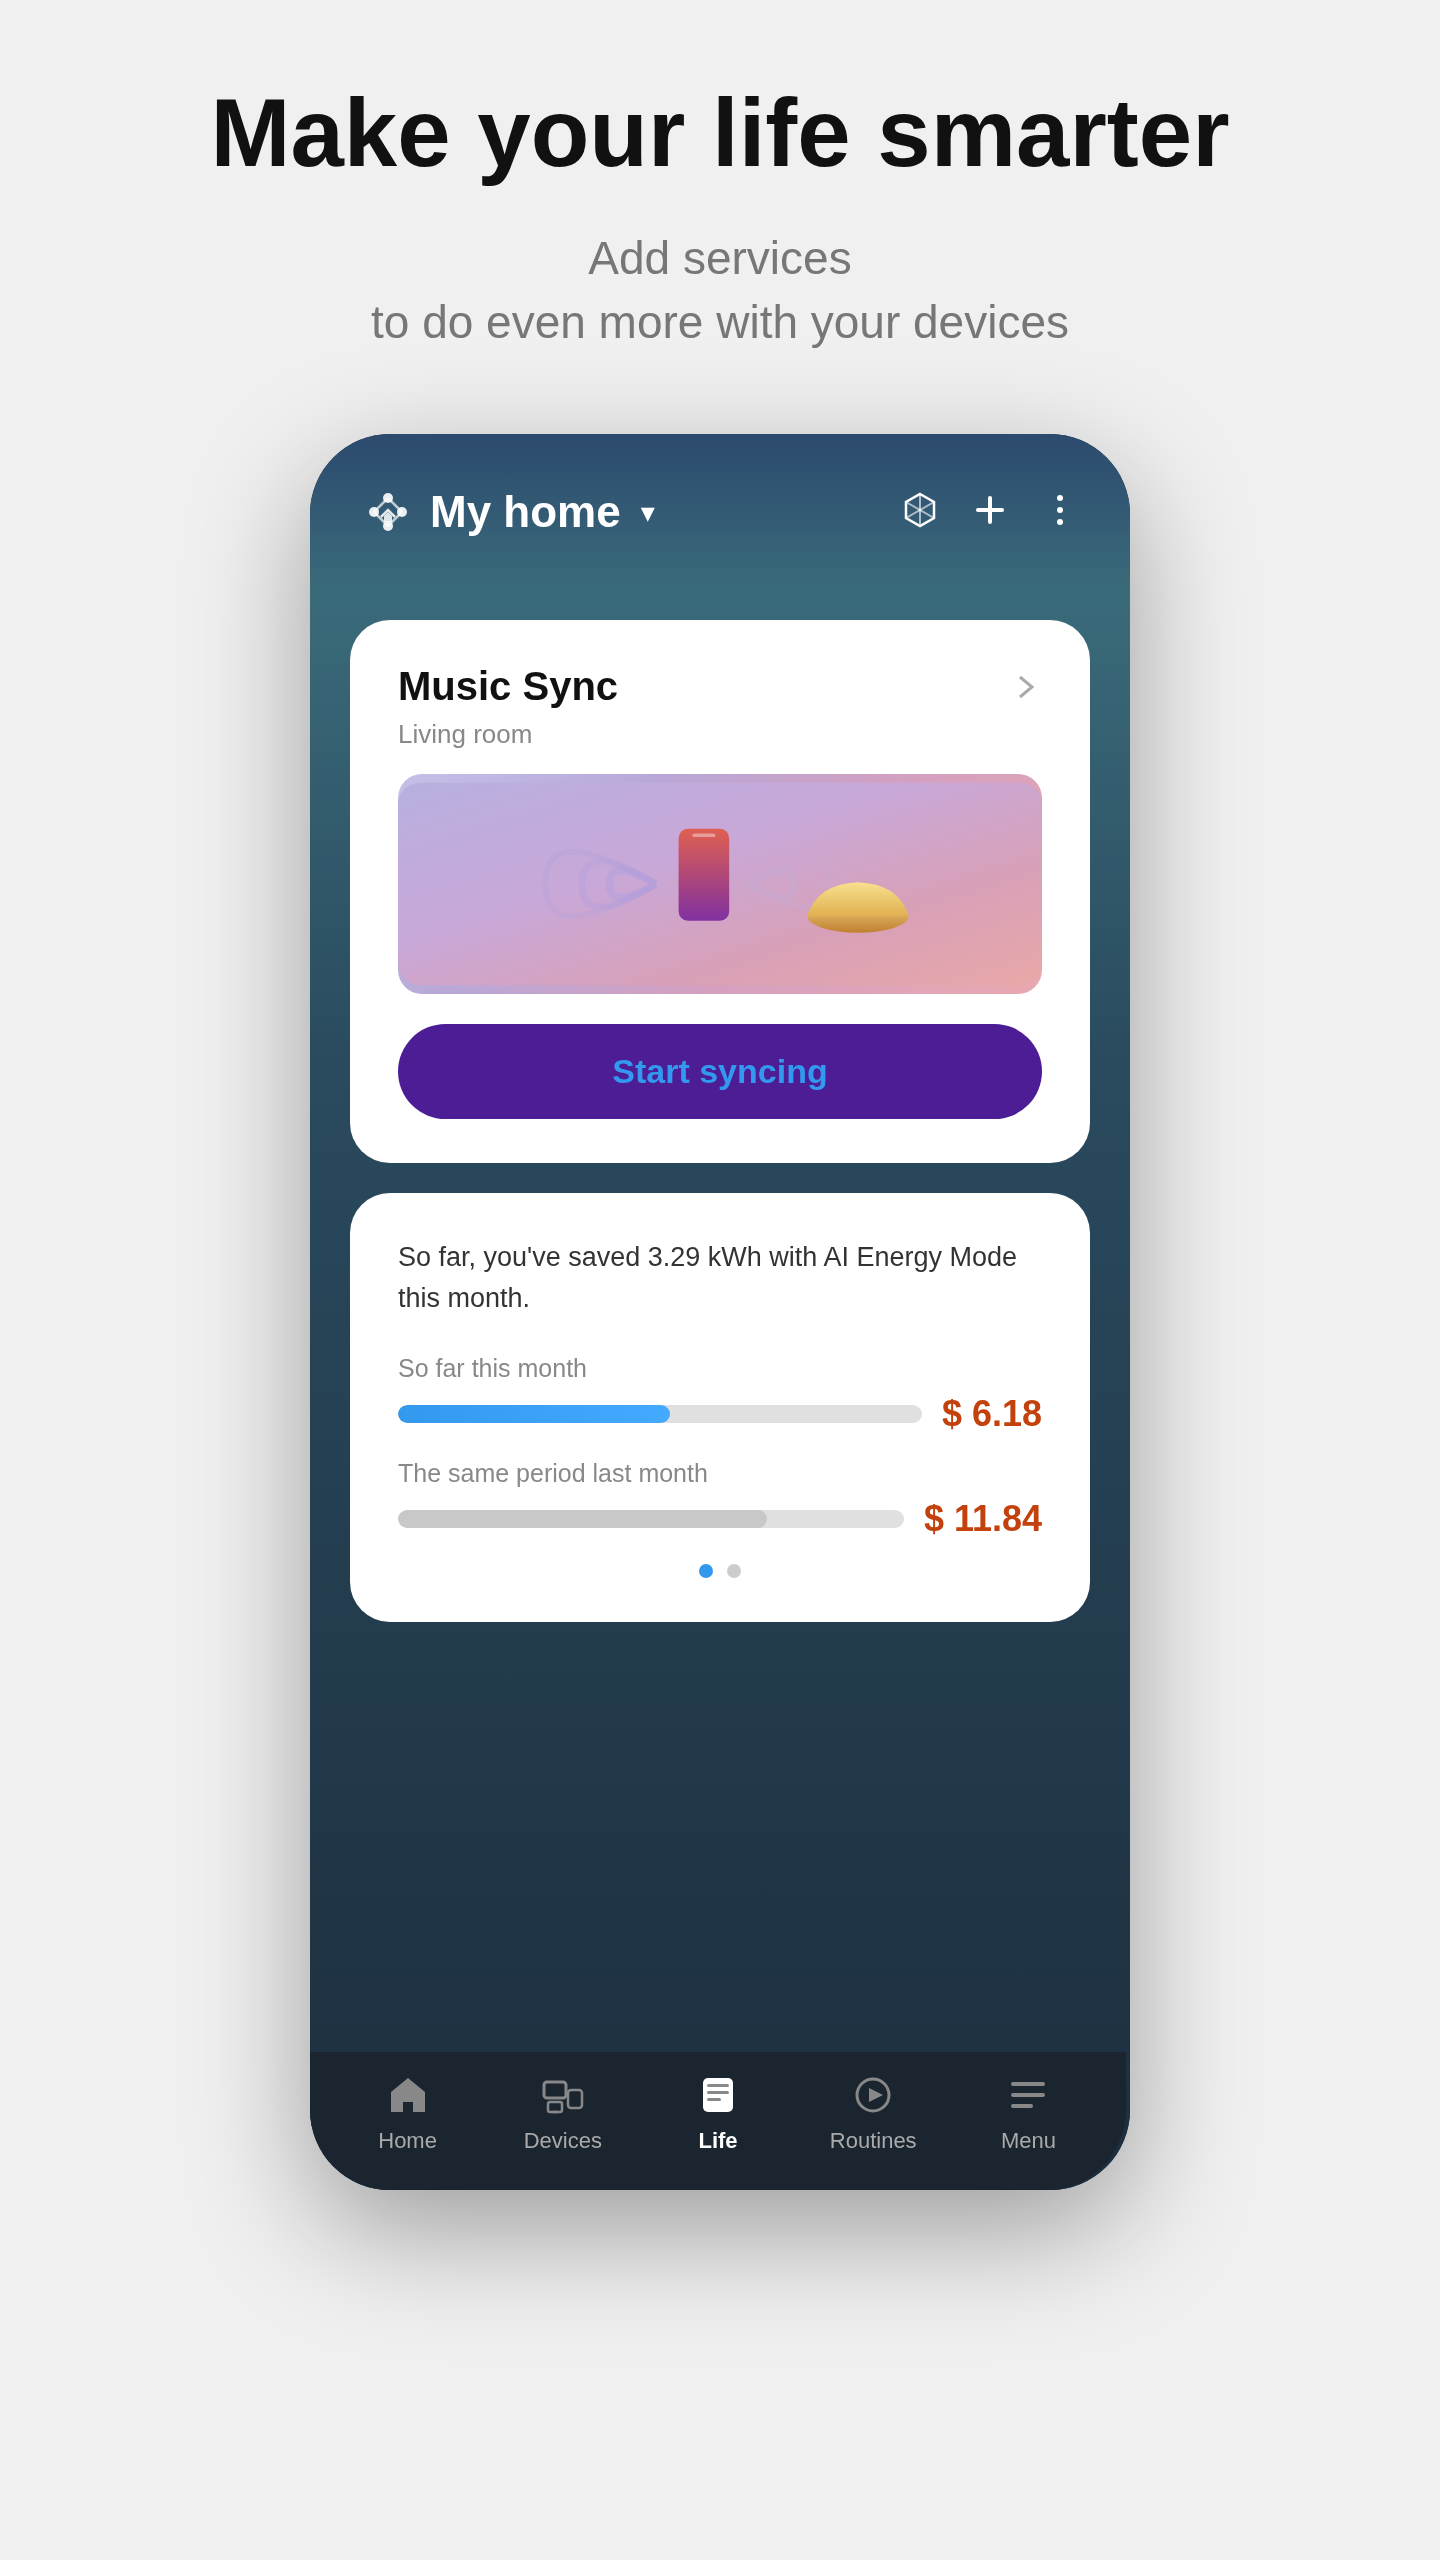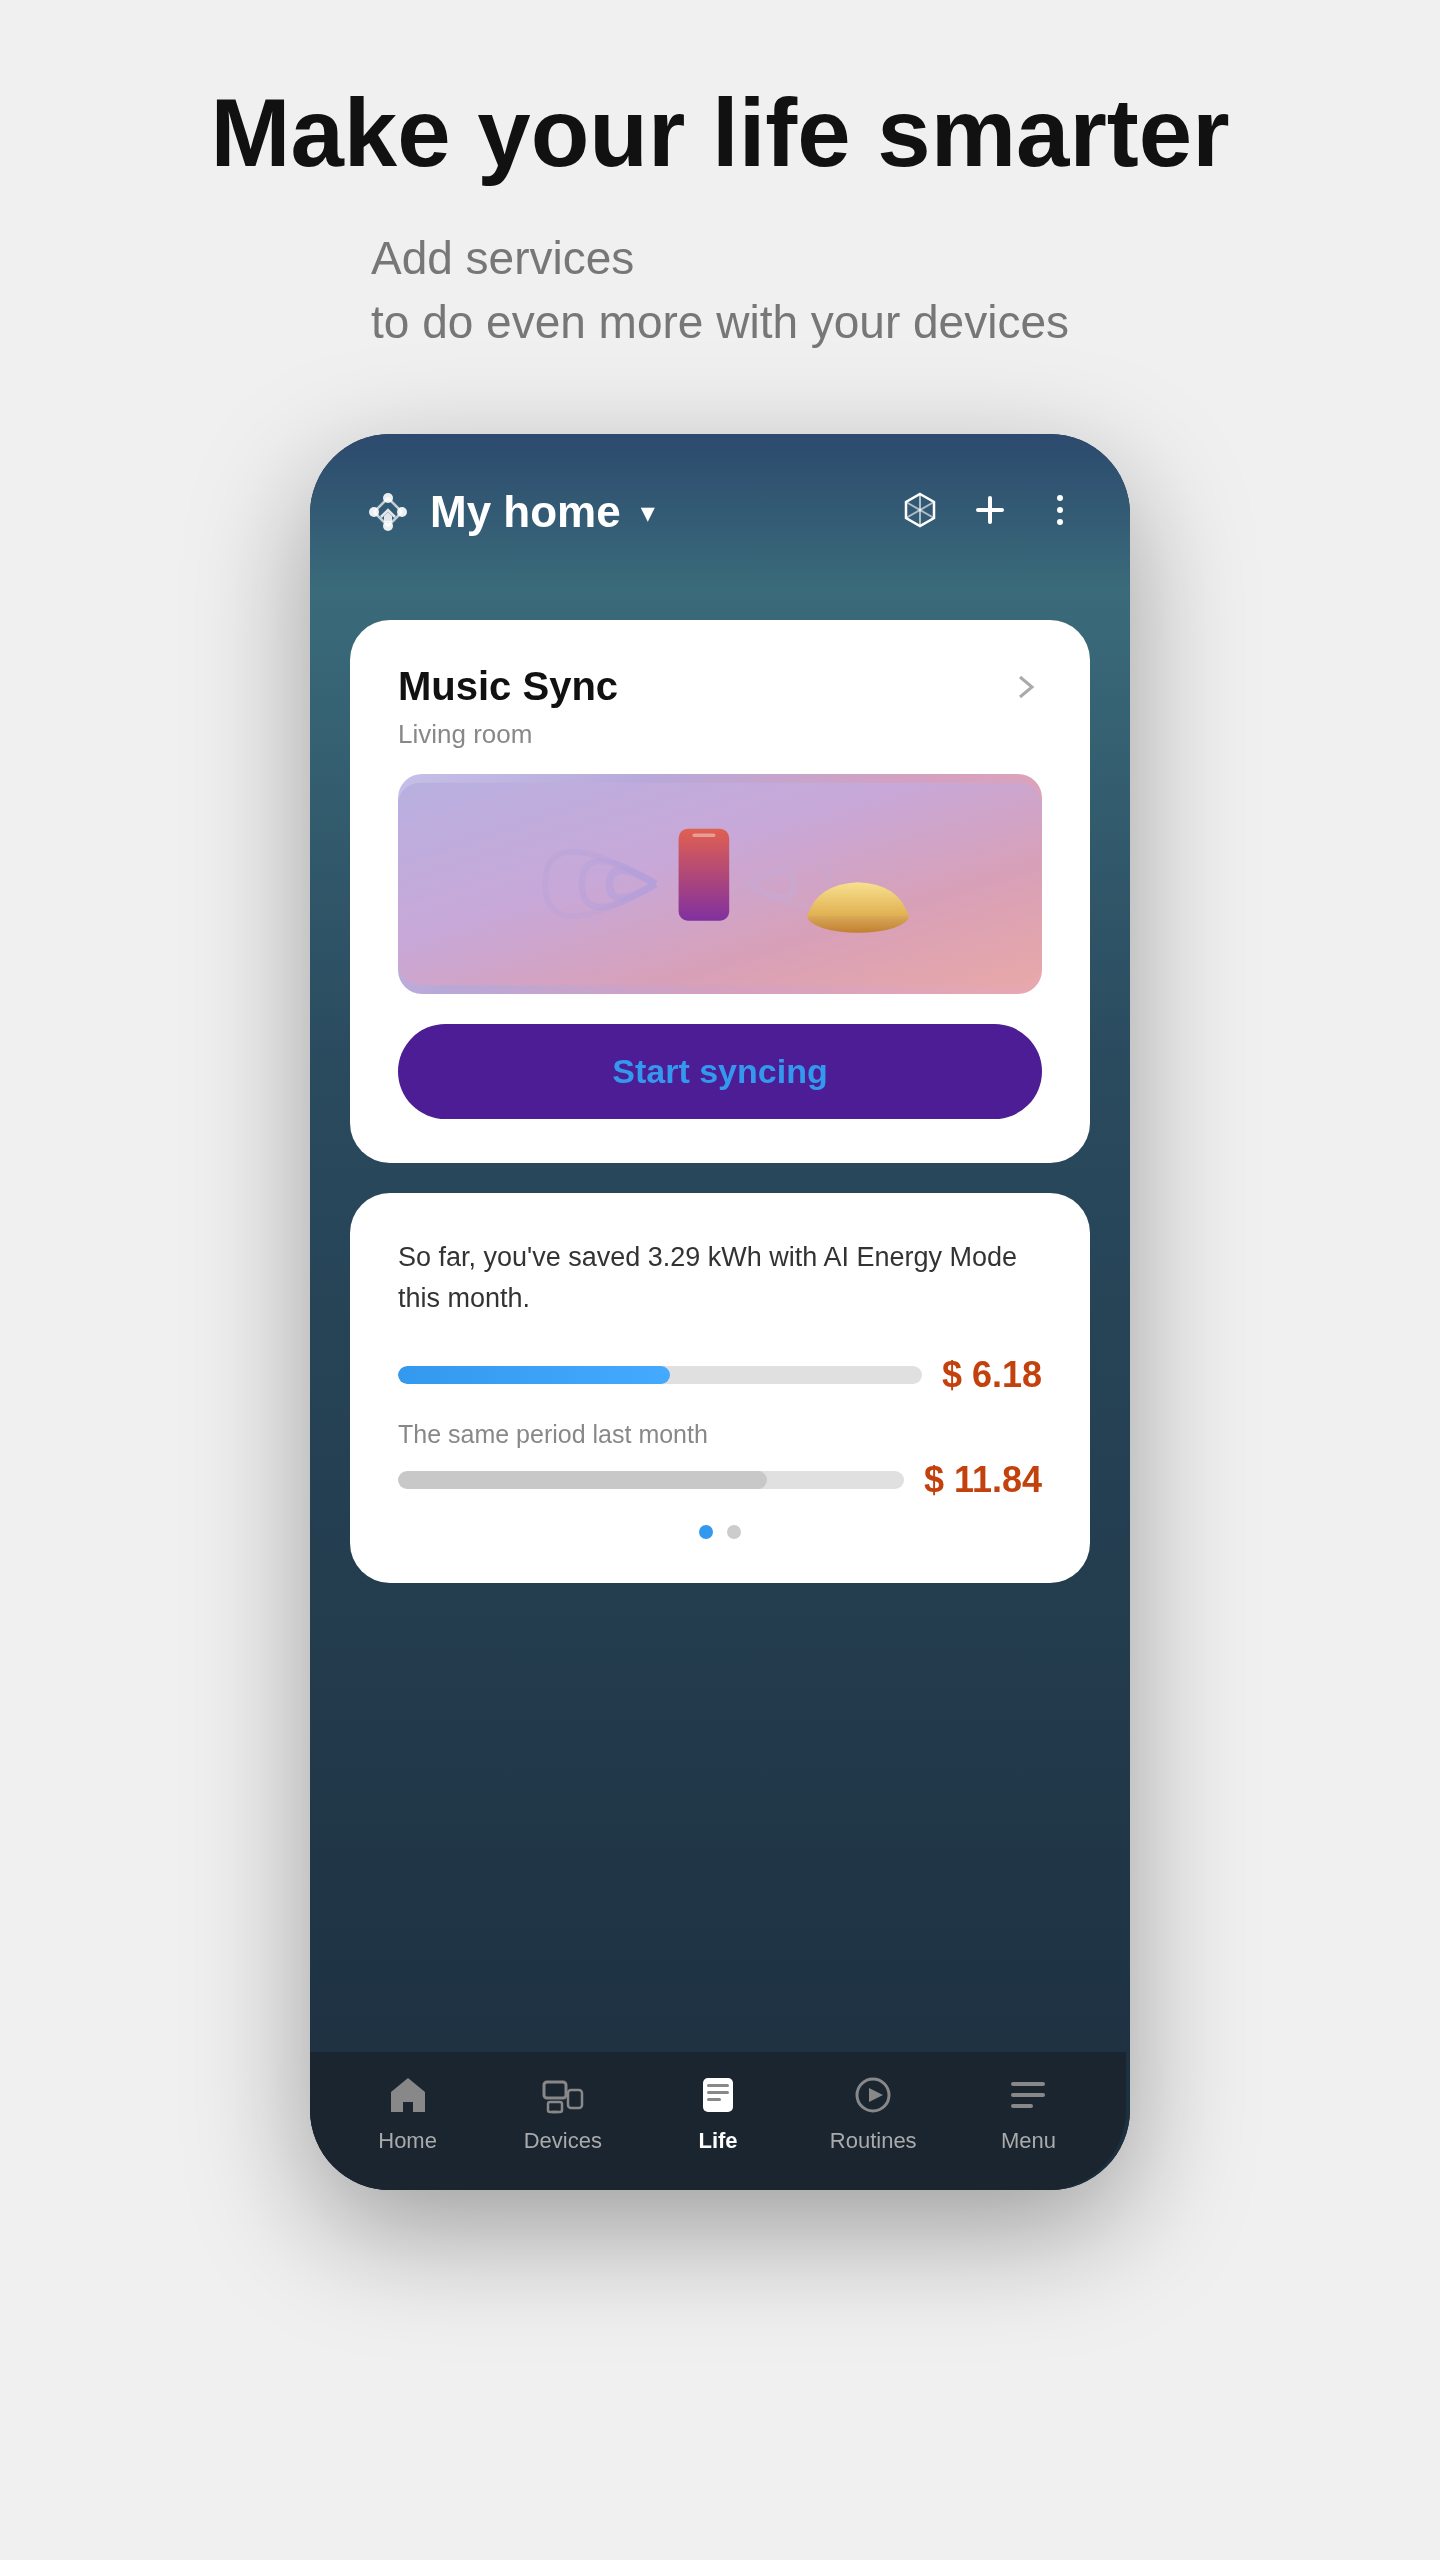--- a/index.html
+++ b/index.html
@@ -19,20 +19,21 @@
       font-weight: 800;
       color: #111;
       text-align: center;
       line-height: 1.1;
       margin-bottom: 40px;
     }
 
     .hero-subtitle {
       font-size: 46px;
       color: #777;
+      text-align: center;
       line-height: 1.4;
       margin-bottom: 80px;
     }
 
     
     .phone {
       width: 820px;
       background: #1a2a3a;
       border-radius: 80px;
       overflow: hidden;
@@ -398,20 +399,21 @@
         </svg>
       </div>
 
       <button class="start-syncing-btn">Start syncing</button>
     </div>
 
     <div class="card">
       <p class="energy-desc">So far, you've saved 3.29 kWh with AI Energy Mode this month.</p>
 
       <div class="energy-row">
+        <div class="energy-row-label">So far this month</div>
         <div class="energy-bar-row">
           <div class="energy-bar-bg">
             <div class="energy-bar-fill-blue" style="width:52%"></div>
           </div>
           <span class="energy-amount">$ 6.18</span>
         </div>
       </div>
 
       <div class="energy-row">
         <div class="energy-row-label">The same period last month</div>

